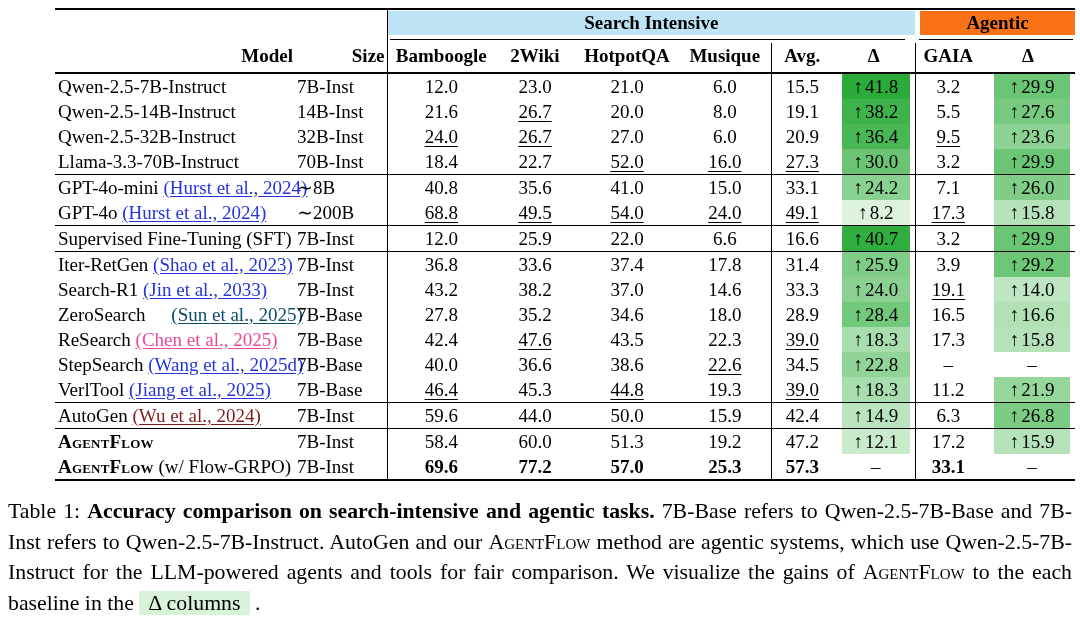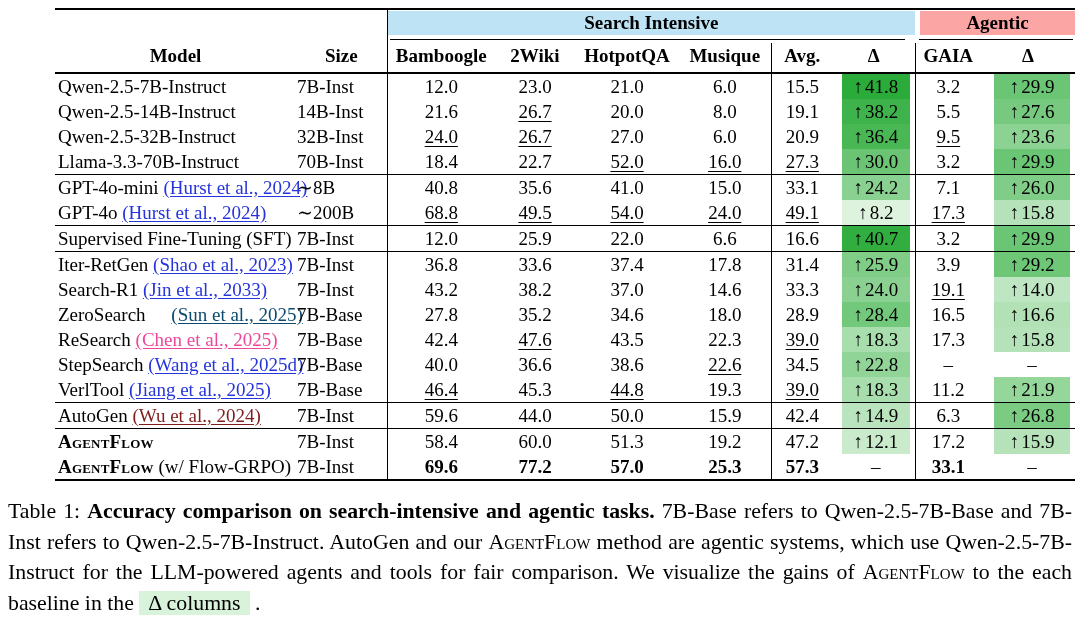--- a/index.html
+++ b/index.html
@@ -23,21 +23,21 @@
         font-weight:700;font-size:19px;}
   .band-pink{margin-left:5px;}
   .cmid-row td{padding:0;height:7px;}
   .cmid{border-top:1.2px solid #000;height:1px;}
   .cmid-l{margin:0 10px 0 2px;}
   .cmid-r{margin:0 2px 0 4px;}
 
   
   .tbl thead th{font-weight:700;font-size:19px;text-align:center;
                 padding:2px 2px 5px;border-bottom:2px solid #000;}
-  .tbl thead th.left{text-align:center;padding-left:3px;margin-left:24px;}
+  .tbl thead th.left{text-align:right;padding-left:3px;margin-left:24px;}
 
   
   .tbl tbody td{font-size:19px;height:25px;text-align:center;padding:0 2px;}
   .c-model{text-align:left !important;padding-left:3px !important;}
   .c-size{text-align:left !important;}
   .vl{border-left:1.3px solid #000;}
   tbody.grp:not(:first-of-type) tr:first-child td{border-top:1.4px solid #000;}
 
   .u{text-decoration:underline;text-underline-offset:3px;text-decoration-thickness:1.1px;}
   .b{font-weight:700;}
@@ -73,21 +73,21 @@
     <col class="w-gaia">
       <col class="w-d2">
   </colgroup>
   <thead>
       <tr class="band-row">
         <td colspan="2"></td>
         <td class="vl" colspan="6">
           <div class="band" style="background: rgb(189, 227, 245); text-align: center;">Search Intensive</div>
         </td>
         <td colspan="2">
-          <div class="band band-pink" style="background: #fca5a5;">Agentic</div>
+          <div class="band band-pink" style="background: #f97316;">Agentic</div>
         </td>
       </tr>
       <tr class="cmid-row">
         <td colspan="2"></td>
         <td class="vl" colspan="6">
           <div class="cmid cmid-l"></div>
         </td>
         <td colspan="2">
           <div class="cmid cmid-r"></div>
         </td>

